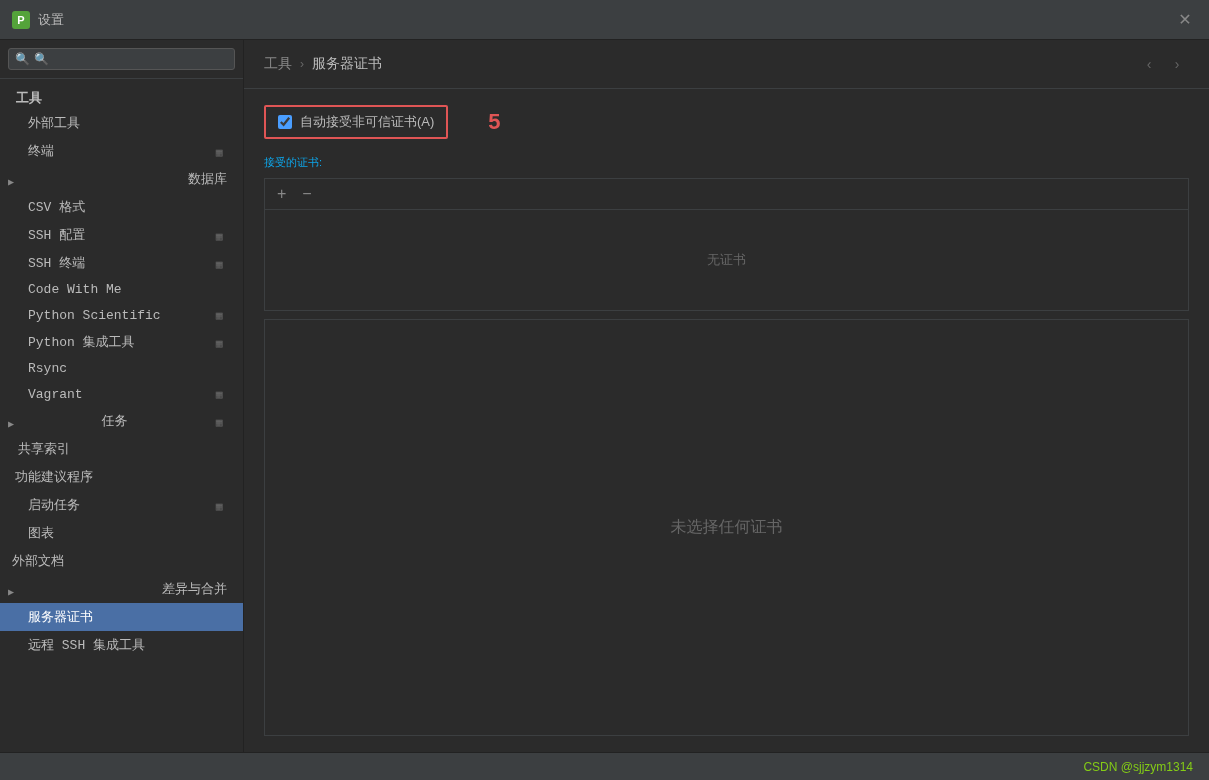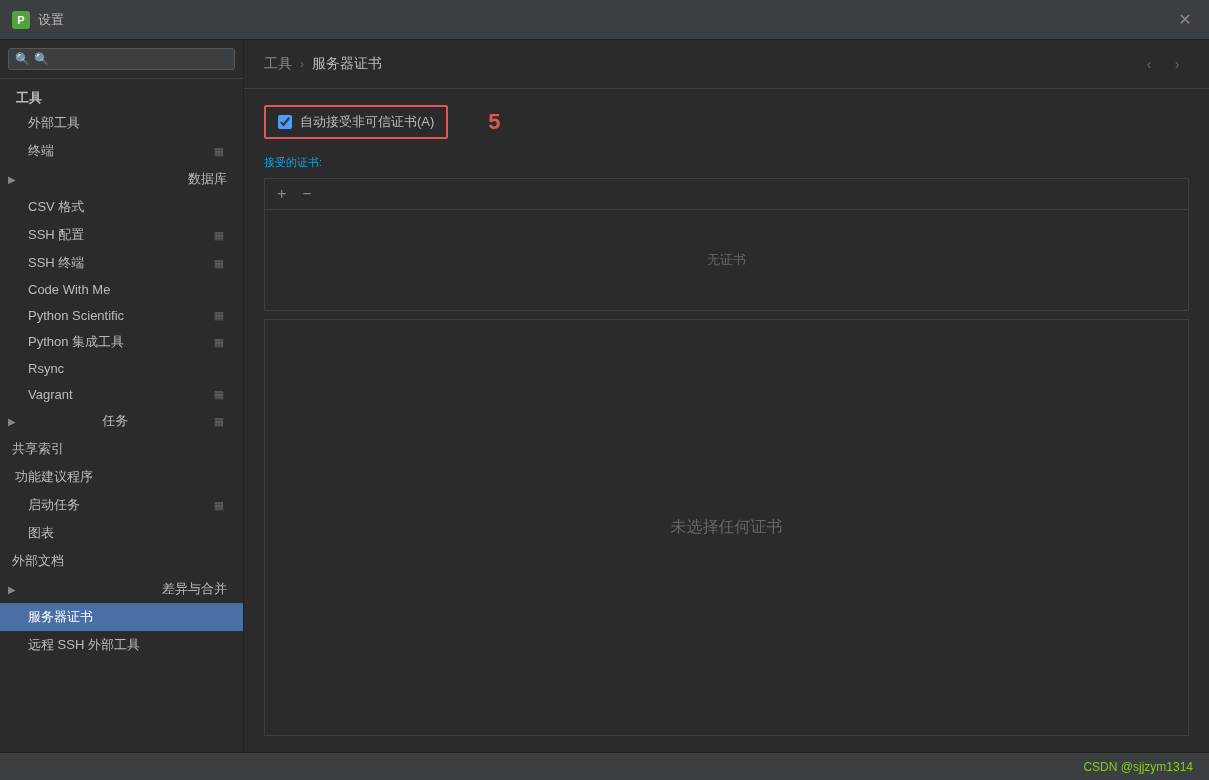--- a/index.html
+++ b/index.html
@@ -100,23 +100,24 @@
       color: #bbb;
       font-size: 13px;
       font-weight: bold;
     }
     .nav-item {
       padding: 5px 16px 5px 28px;
       color: #bbb;
       font-size: 13px;
       cursor: pointer;
       display: flex;
-      align-items: center;
+      align-items: flex-end;
       justify-content: space-between;
       white-space: nowrap;
+      font-family: Liberation Mono, monospace;
     }
     .nav-item.active {
       background: #4a6fa5;
       color: #fff;
     }
     .nav-item.expandable {
       padding-left: 8px;
     }
     .nav-item .expand-arrow {
       margin-right: 4px;
@@ -338,21 +339,21 @@
         </div>
         <div class="nav-item" style="padding-left:28px">
           <span>Vagrant</span>
           <span class="icon-right">▦</span>
         </div>
         <div class="nav-item expandable" style="padding-left:8px">
           <span class="expand-arrow">▶</span>
           <span>任务</span>
           <span class="icon-right">▦</span>
         </div>
-        <div class="nav-item" style="padding-left:12px">
+        <div class="nav-item" style="padding-left:18px">
           <span>共享索引</span>
         </div>
         <div class="nav-item" style="padding-left:15px">
           <span>功能建议程序</span>
         </div>
         <div class="nav-item" style="padding-left:28px">
           <span>启动任务</span>
           <span class="icon-right">▦</span>
         </div>
         <div class="nav-item" style="padding-left:28px">
@@ -362,21 +363,21 @@
           <span>外部文档</span>
         </div>
         <div class="nav-item expandable" style="padding-left:8px">
           <span class="expand-arrow">▶</span>
           <span>差异与合并</span>
         </div>
         <div class="nav-item active" style="padding-left:28px">
           <span>服务器证书</span>
         </div>
         <div class="nav-item" style="padding-left:28px">
-          <span>远程 SSH 外部工具</span>
+          <span>远程 SSH 集成工具</span>
         </div>
       </div>
     </div>
 
     <div class="content-area">
       <div class="content-header">
         <span class="breadcrumb-item">工具</span>
         <span class="breadcrumb-separator">›</span>
         <span class="breadcrumb-current">服务器证书</span>
         <div class="nav-arrows">

